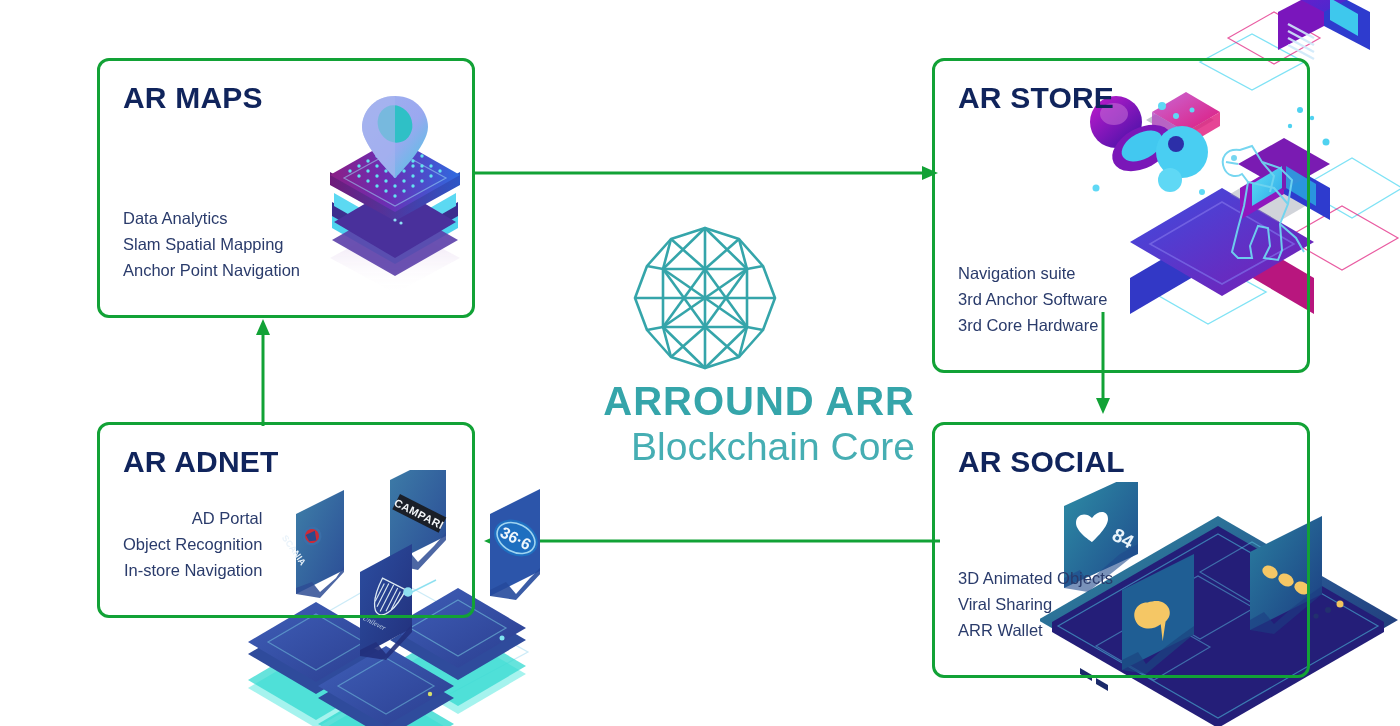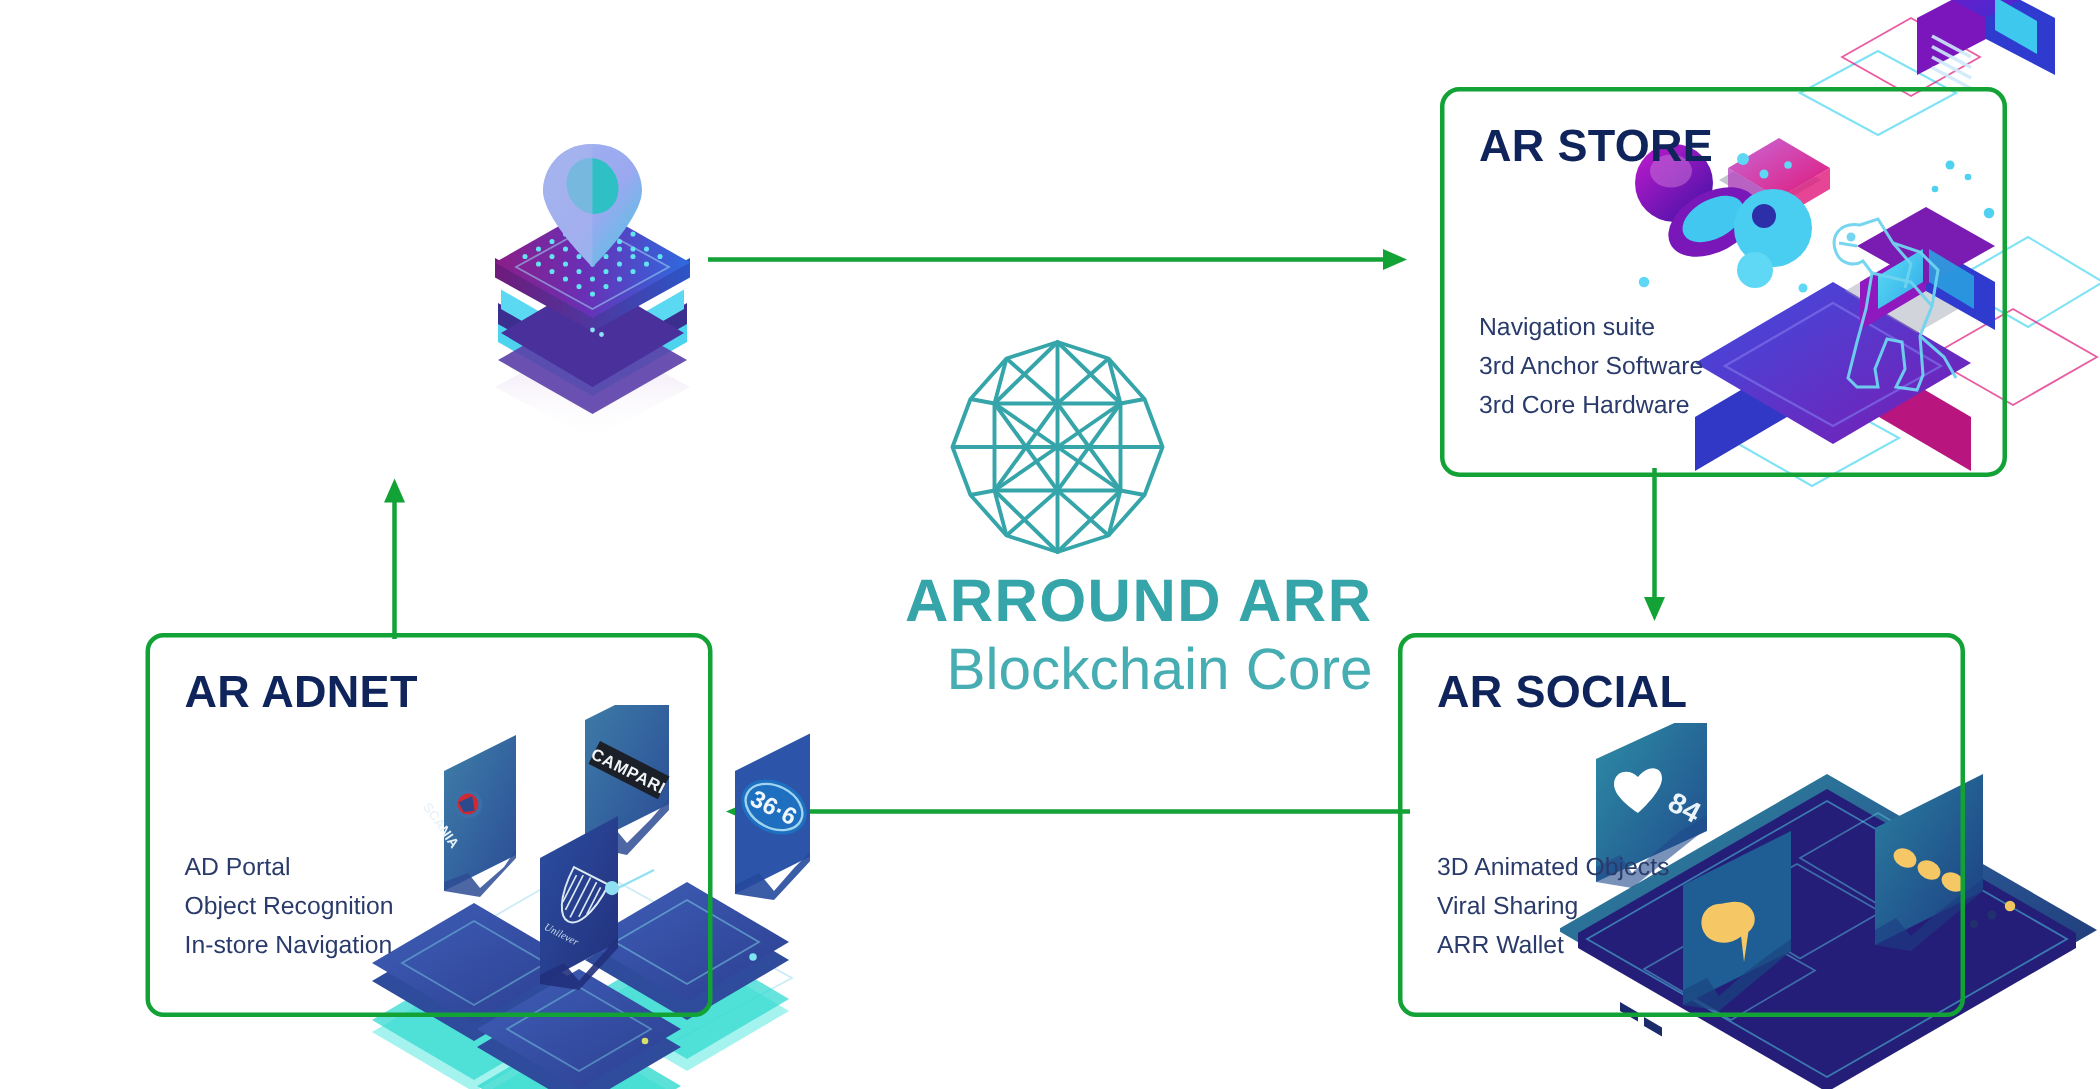--- a/index.html
+++ b/index.html
@@ -47,22 +47,22 @@
     z-index: 5;
   }
   .feature-line {
     font-size: 16.5px;
     line-height: 26px;
     color: #2A3B6B;
     white-space: nowrap;
   }
 
   #panel-ar-maps   { left: 97px;  top: 58px;  width: 378px; height: 260px; }
-  #panel-ar-store  { left: 960px; top: 58px;  width: 378px; height: 260px; border-radius: 13px; }
-  #panel-ar-adnet  { left: 97px;  top: 422px; width: 378px; height: 256px; }
+  #panel-ar-store  { left: 932px; top: 58px;  width: 378px; height: 315px; }
+  #panel-ar-adnet  { left: 97px;  top: 422px; width: 378px; height: 196px; text-align: right; }
   #panel-ar-social { left: 932px; top: 422px; width: 378px; height: 256px; }
 
   
   .connector { position: absolute; }
   #connector-maps-store  { left: 470px; top: 152px;  width: 470px; height: 42px; }
   #connector-store-social{ left: 1082px;top: 310px;  width: 42px;  height: 106px; }
   #connector-social-adnet{ left: 482px; top: 520px;  width: 460px; height: 42px; }
   #connector-adnet-maps  { left: 242px; top: 316px;  width: 42px;  height: 112px; }
 
   
@@ -505,20 +505,28 @@
       </g>
     </g>
 
     <g transform="translate(82,84)">
       <polygon points="0,24 72,-12 72,68 0,104" fill="#1F5E94"></polygon>
       <polygon points="0,94 16,86 24,98 42,82 58,70 72,60 72,68 24,108 0,104" fill="#1B4480" opacity="0.7"></polygon>
       <path d="M22 38 C12 40 8 52 16 60 C22 66 34 64 40 56 L46 72 L44 52 C50 44 44 34 34 34 C30 34 26 36 22 38 Z" fill="#F5C765" transform="rotate(14 30 52)"></path>
     </g>
   </svg>
 
+  <div class="panel" id="panel-ar-maps">
+    <div class="panel-title">AR MAPS</div>
+    <div class="panel-features">
+      <div class="feature-line">Data Analytics</div>
+      <div class="feature-line">Slam Spatial Mapping</div>
+      <div class="feature-line">Anchor Point Navigation</div>
+    </div>
+  </div>
 
   <div class="panel" id="panel-ar-store">
     <div class="panel-title">AR STORE</div>
     <div class="panel-features">
       <div class="feature-line">Navigation suite</div>
       <div class="feature-line">3rd Anchor Software</div>
       <div class="feature-line">3rd Core Hardware</div>
     </div>
   </div>
 

